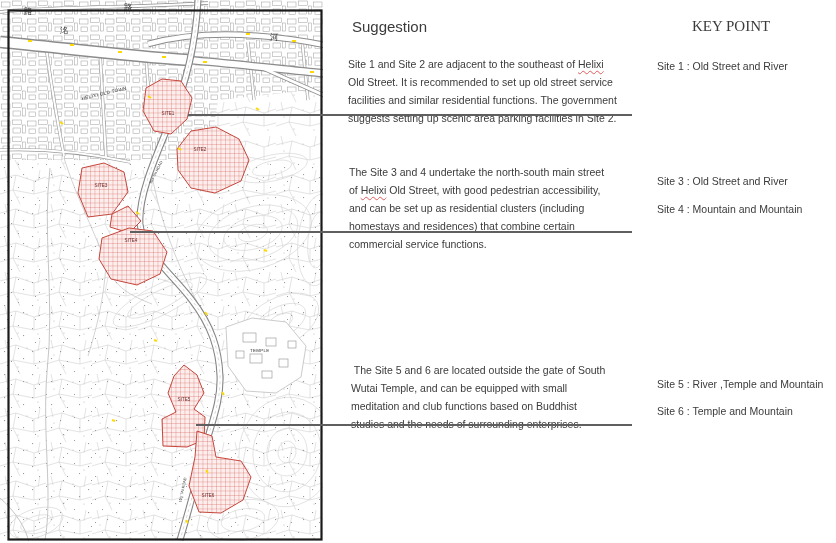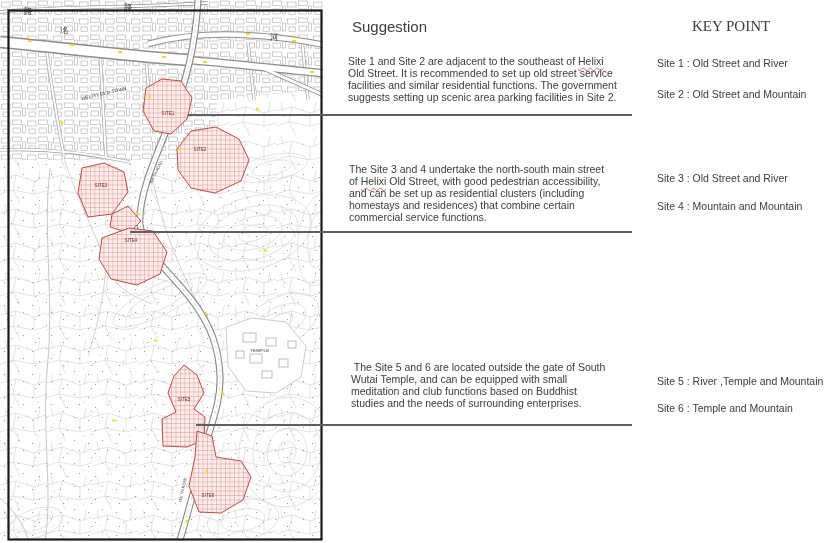--- a/index.html
+++ b/index.html
@@ -1,19 +1,19 @@
 <!DOCTYPE html>
 <html><head>
 <meta charset="utf-8">
 <style>
   html,body{margin:0;padding:0;background:#ffffff;}
   .stage{position:relative;width:836px;height:543px;background:#ffffff;overflow:hidden;
          font-family:"Liberation Sans",sans-serif;}
   .map-wrap{position:absolute;left:0;top:0;width:330px;height:543px;z-index:1;}
-  .txt{position:absolute;font-size:10.5px;line-height:12px;color:#3b3b3b;white-space:pre;z-index:2;}
+  .txt{position:absolute;font-size:10.5px;line-height:18px;color:#3b3b3b;white-space:pre;z-index:2;}
   .hdr{position:absolute;font-size:15px;color:#3b3b3b;white-space:pre;z-index:2;}
   .leader{position:absolute;height:1.5px;background:#5f5f5f;z-index:3;}
   .sp-err{text-decoration:underline;text-decoration-style:wavy;text-decoration-color:#e05a5a;
           text-decoration-thickness:1px;text-underline-offset:2px;}
   svg text{font-family:"Liberation Sans","DejaVu Sans",sans-serif;}
 </style>
 </head>
 <body>
 
 <div class="stage">
@@ -225,19 +225,18 @@
 and can be set up as residential clusters (including
 homestays and residences) that combine certain
 commercial service functions.</div>
   <div class="txt" style="left:351px;top:361px;"> The Site 5 and 6 are located outside the gate of South
 Wutai Temple, and can be equipped with small
 meditation and club functions based on Buddhist
 studies and the needs of surrounding enterprises.</div>
 
   <div class="hdr" style="left:692px;top:18px;font-family:Liberation Serif, serif;">KEY POINT</div>
   <div class="txt" style="left:657px;top:57px;">Site 1 : Old Street and River</div>
-  <div class="txt" style="left:657px;top:88px;">Site 2 : Old Street and Mountain</div>
   <div class="txt" style="left:657px;top:172px;">Site 3 : Old Street and River</div>
   <div class="txt" style="left:657px;top:200px;text-align:right;">Site 4 : Mountain and Mountain</div>
   <div class="txt" style="left:657px;top:375px;text-align:center;">Site 5 : River ,Temple and Mountain</div>
   <div class="txt" style="left:657px;top:402px;text-align:center;">Site 6 : Temple and Mountain</div>
 
 </div>
 
 </body></html>

